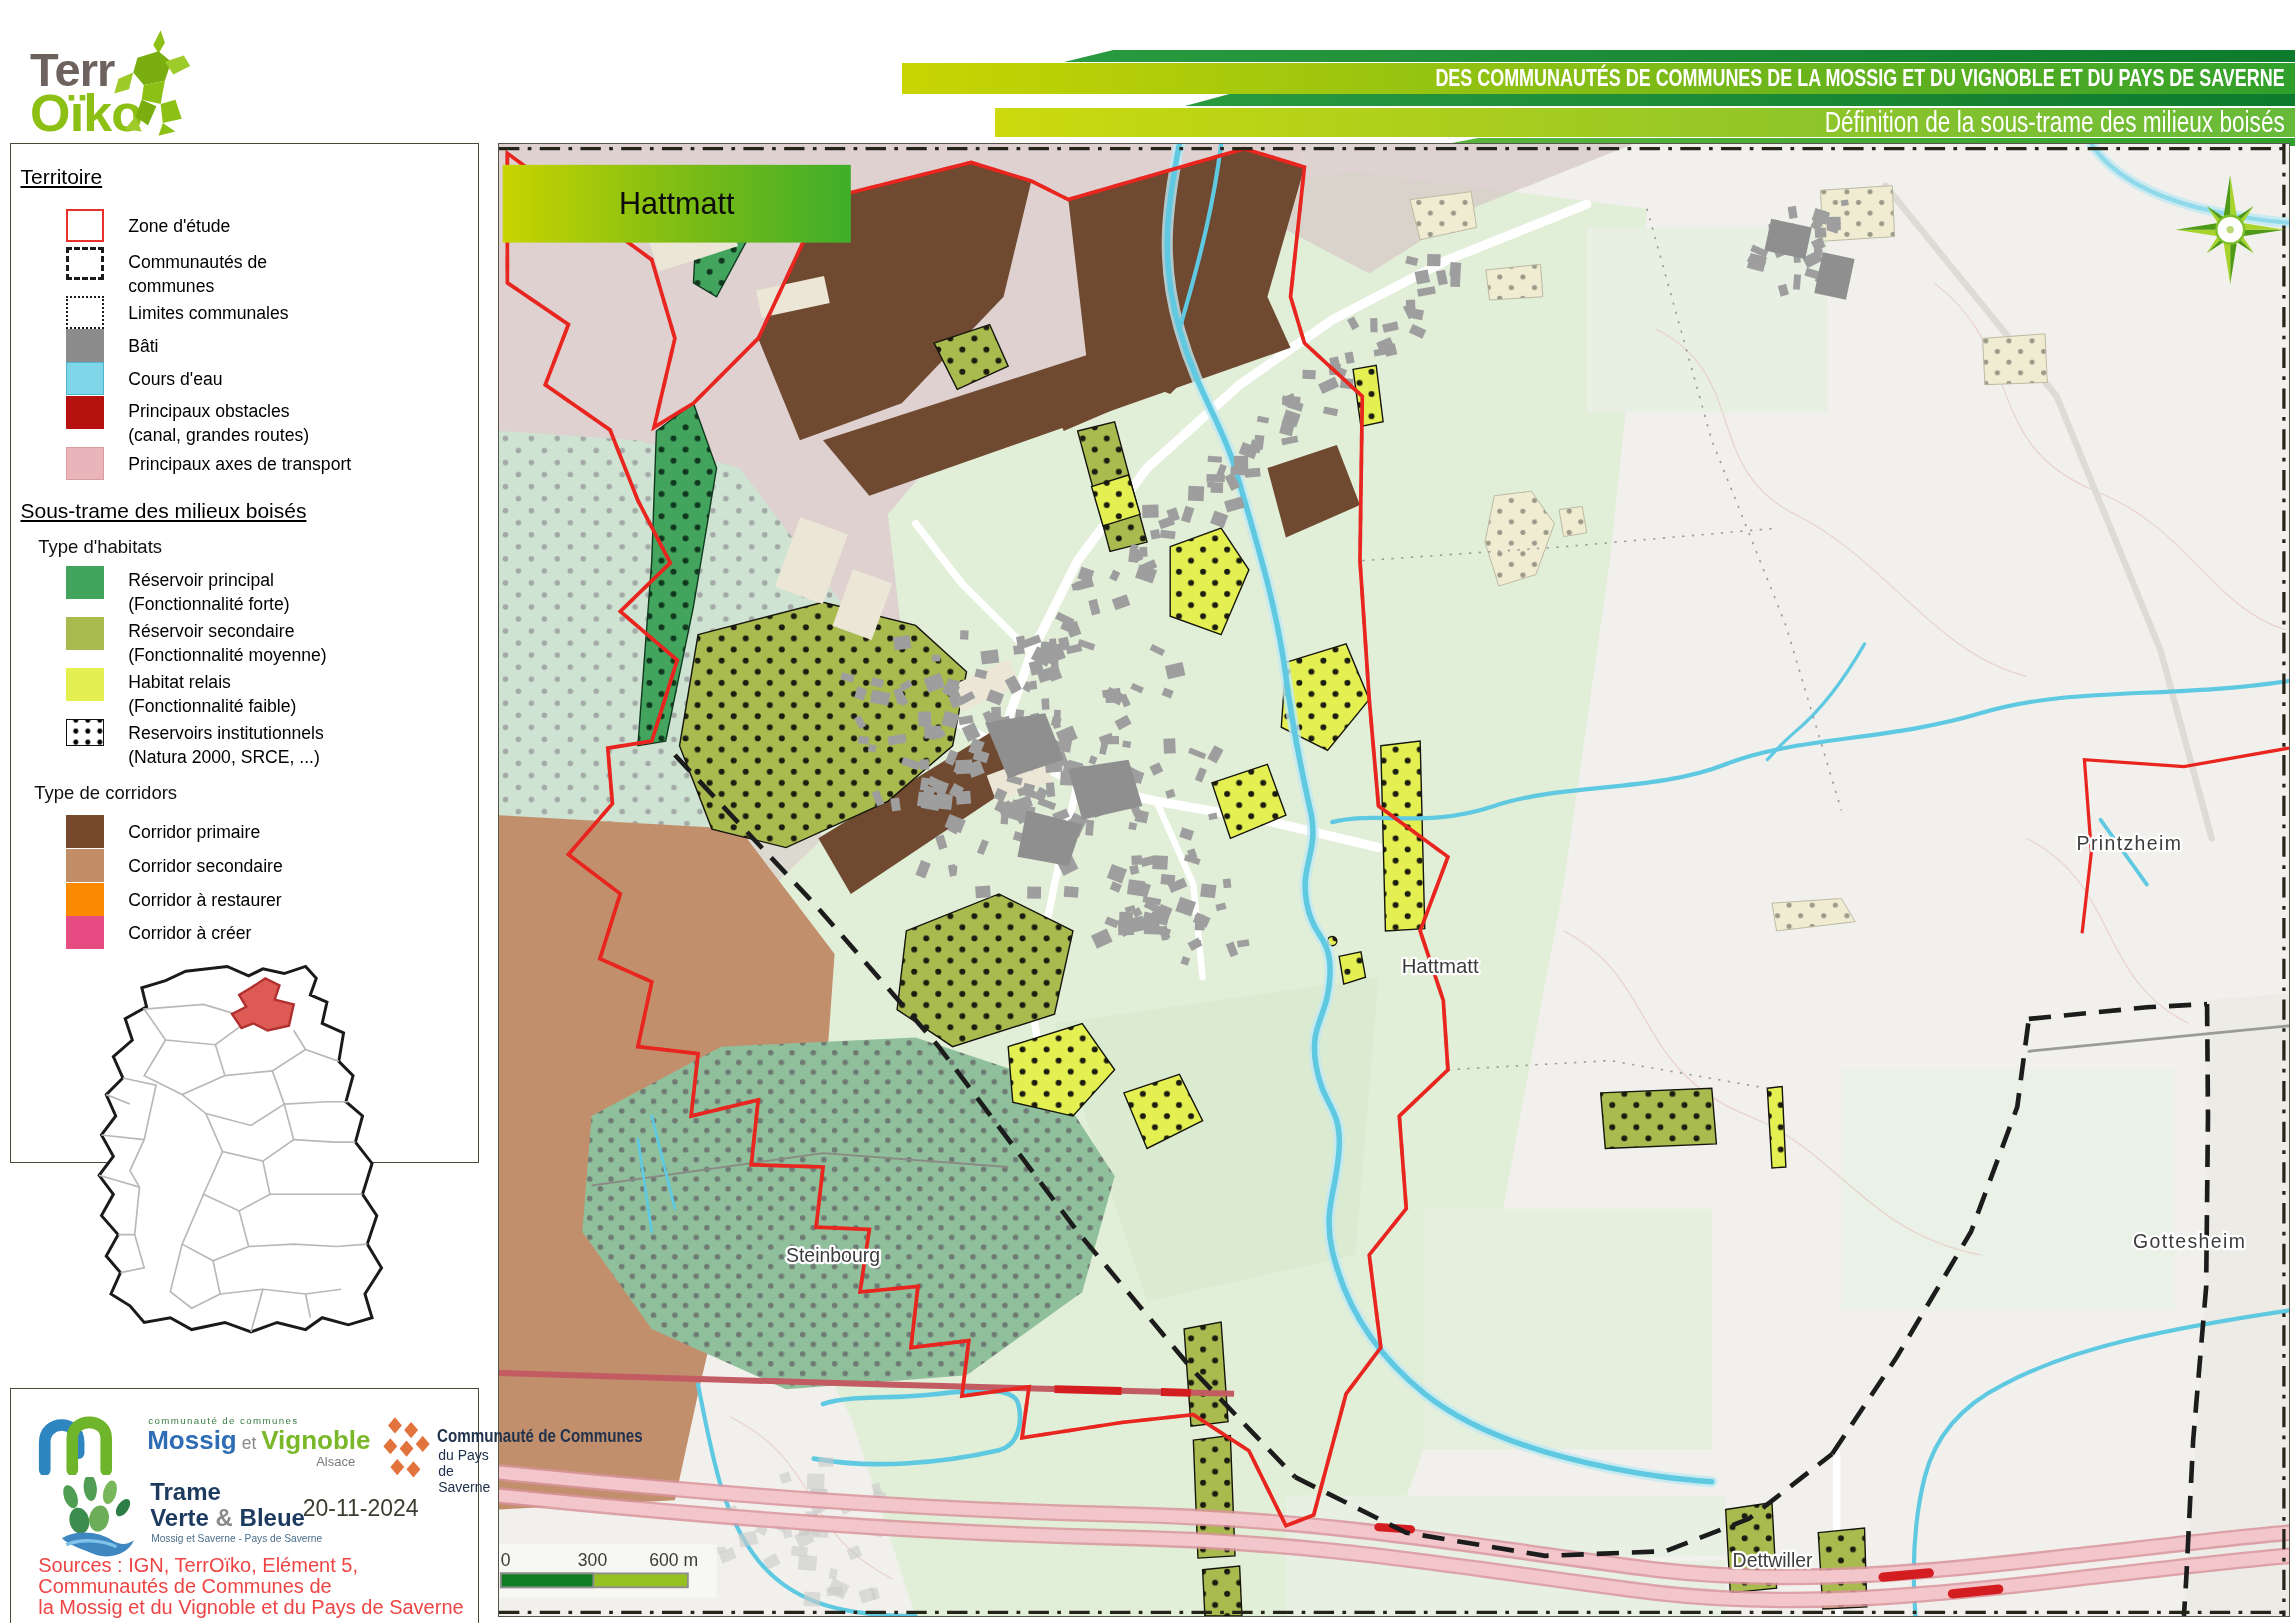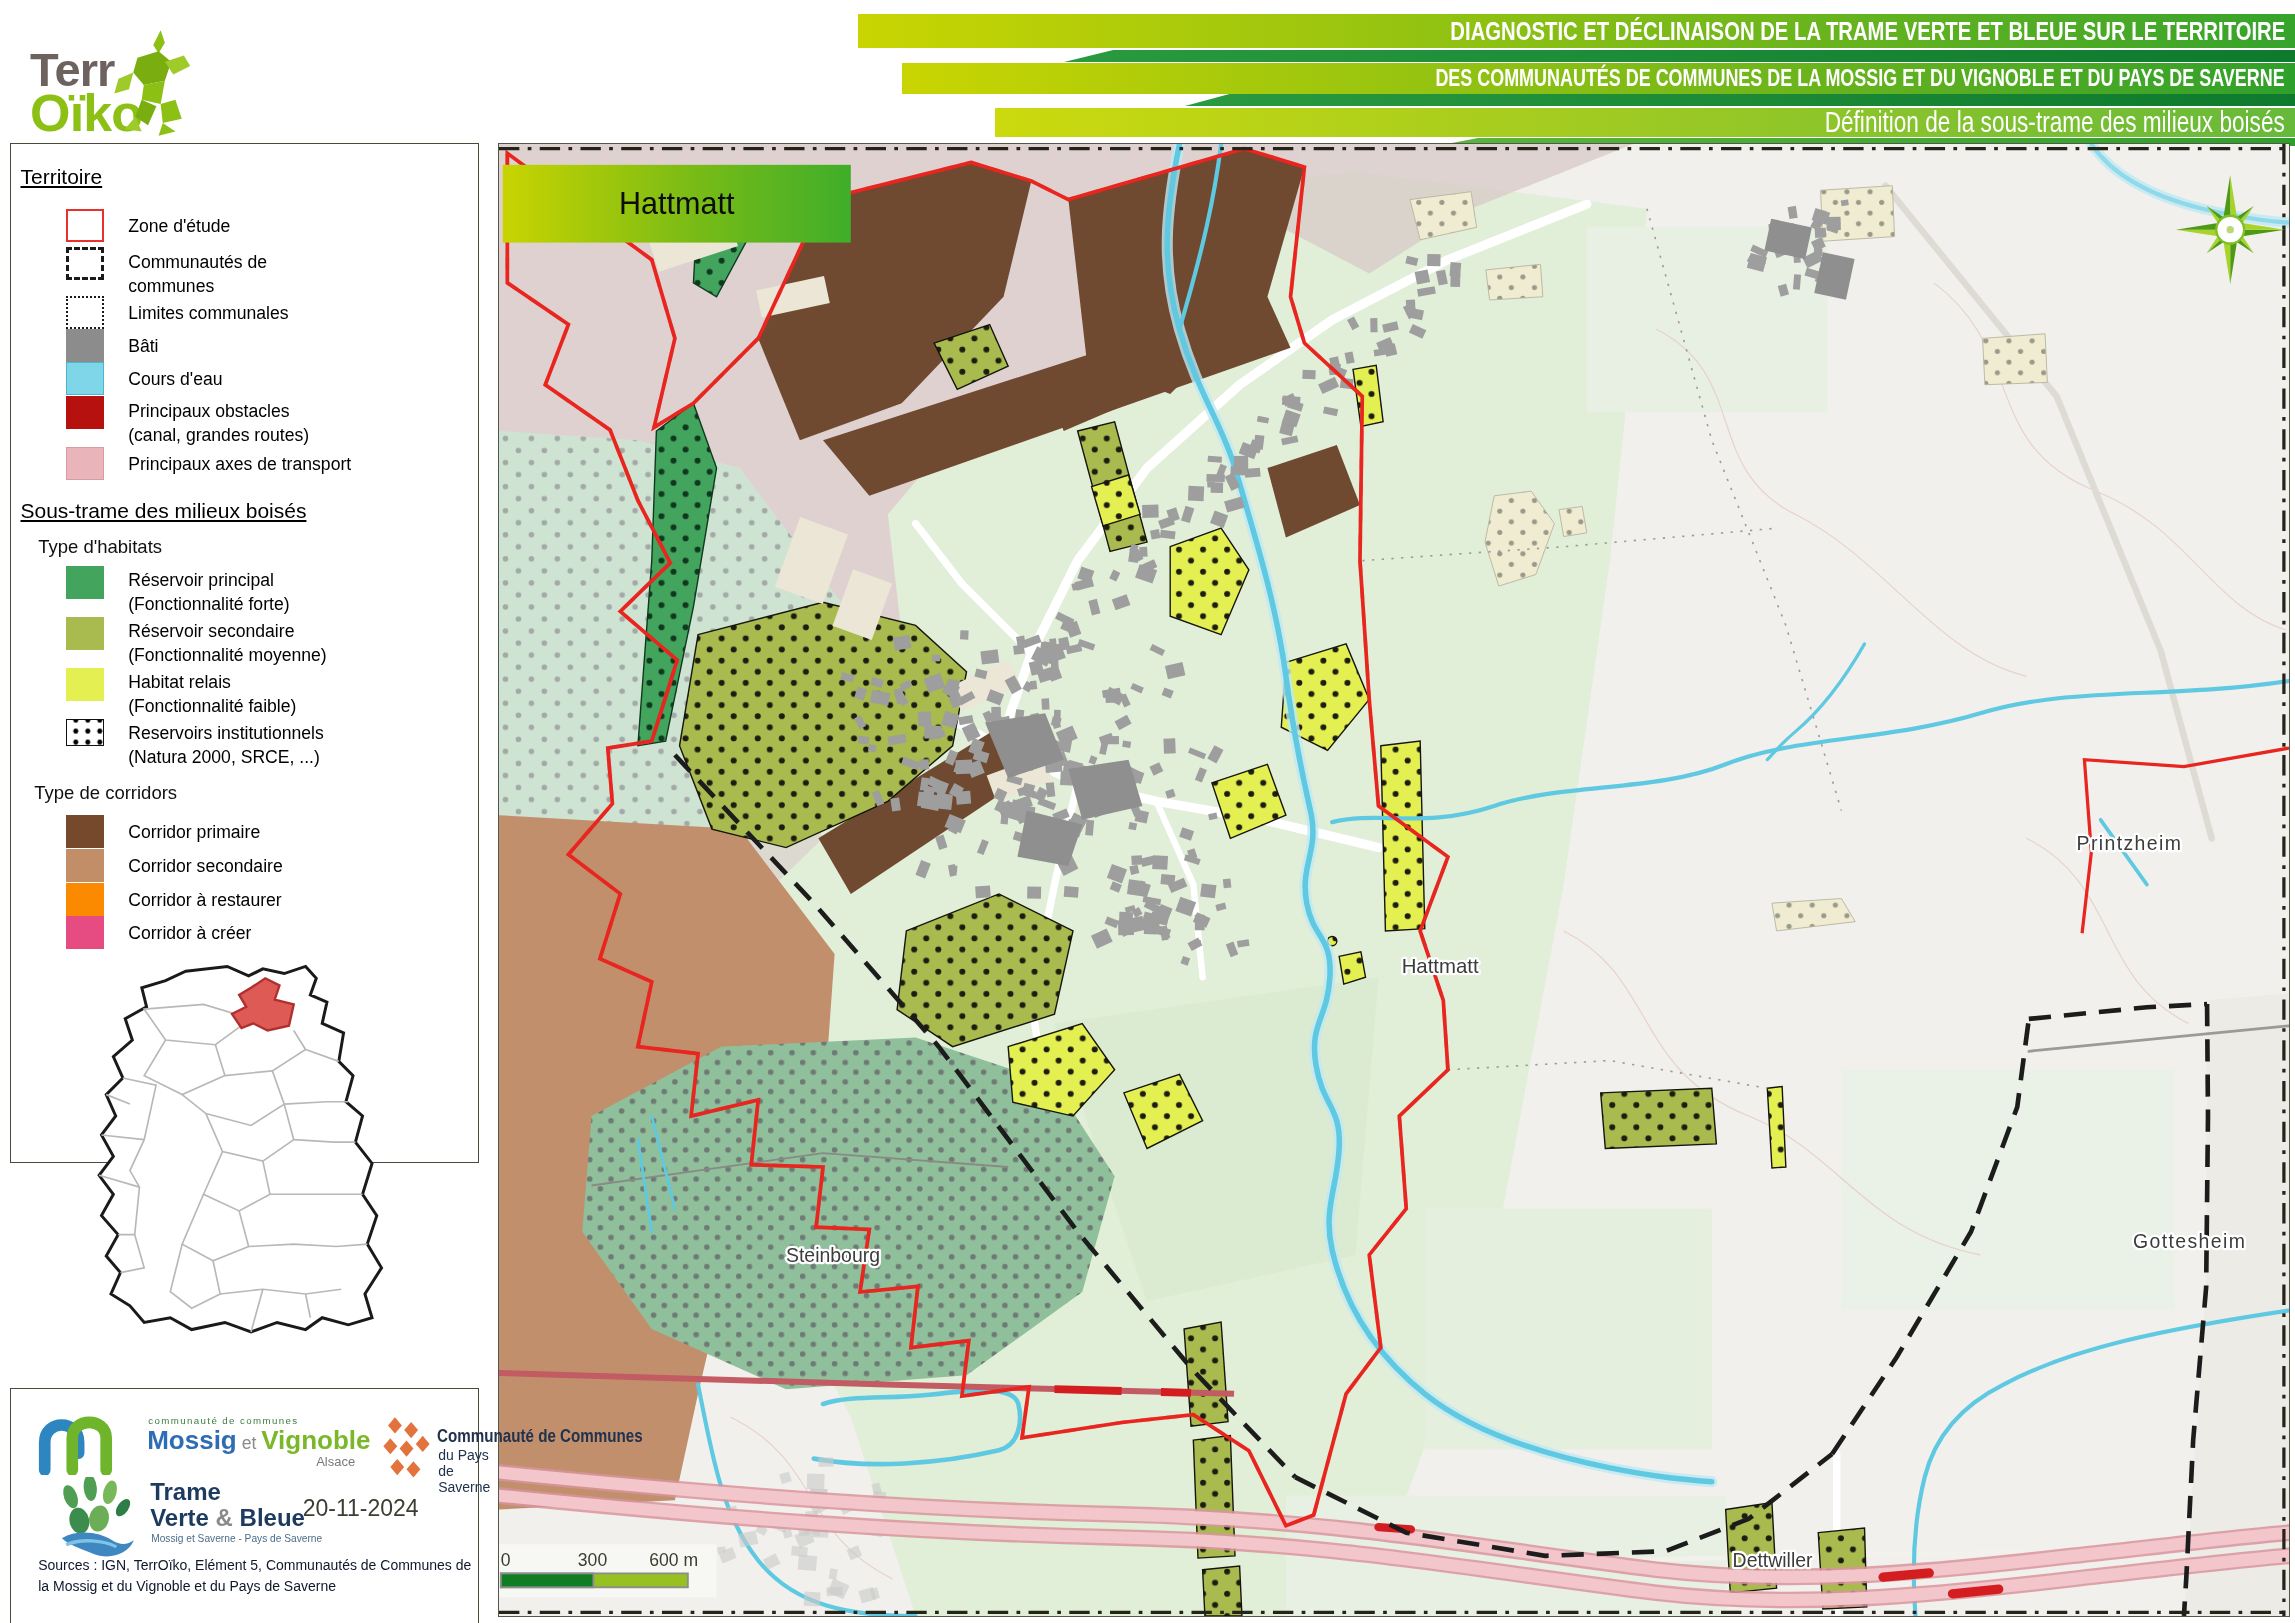--- a/index.html
+++ b/index.html
@@ -47,21 +47,21 @@
   .mv-name{position:absolute;left:136px;top:36px;font-size:26px;font-weight:bold;color:#2e6db4;}
   .mv-name .et{font-size:17.6px;color:#8a8a8a;font-weight:normal;}
   .mv-name .vig{color:#7ab829;}
   .mv-als{position:absolute;left:305px;top:65px;font-size:13px;color:#7a7a7a;}
   .sav-t1{position:absolute;left:426px;top:36px;font-size:18.5px;font-weight:bold;color:#20324c;white-space:nowrap;transform:scaleX(.82);transform-origin:0 0;}
   .sav-t2{position:absolute;left:427px;top:58px;font-size:14px;color:#20324c;}
   .tvb-t1{position:absolute;left:139px;top:90px;font-size:24px;font-weight:bold;color:#1d3a5f;line-height:26px;}
   .tvb-amp{color:#8a8a8a;}
   .tvb-sub{position:absolute;left:140px;top:144px;font-size:10.2px;color:#4a6d8a;}
   .date{position:absolute;left:257px;top:106px;width:185px;text-align:center;font-size:23px;color:#3c3c30;}
-  .sources{position:absolute;left:27px;top:166px;font-size:14px;color:#0f172a;line-height:21px;}
+  .sources{position:absolute;left:27px;top:166px;font-size:20px;color:#ef4444;line-height:21px;}
 
   
   #map{position:absolute;left:498px;top:143px;width:1792px;height:1474px;border:1.4px solid #55554a;box-sizing:border-box;background:#f3f2ee;}
   #mapsvg{position:absolute;left:0;top:0;}
 </style>
 </head>
 <body>
 <div id="page">
 
 <div id="brand">
@@ -78,23 +78,20 @@
       <polygon points="62,74 76,70 82,88 64,92"></polygon>
       <polygon points="64,92 60,104 76,100"></polygon>
       <polygon points="38,86 28,98 44,100" fill="#9ecb2a"></polygon>
     </g>
   </svg>
 </div>
 
 <div class="ribbon" id="rib1"></div>
 <div class="ribbon" id="rib2"></div>
 <div class="ribbon" id="rib3"></div>
-<div class="tbar" id="tbar1">
-      <div class="t">DIAGNOSTIC ET DÉCLINAISON DE LA TRAME VERTE ET BLEUE SUR LE TERRITOIRE</div>
-    </div>
 <div class="tbar" id="tbar2">
       <div class="t">DES COMMUNAUTÉS DE COMMUNES DE LA MOSSIG ET DU VIGNOBLE ET DU PAYS DE SAVERNE</div>
     </div>
 <div class="tbar" id="tbar3">
       <div class="t">Définition de la sous-trame des milieux boisés</div>
     </div>
 
 <div id="legend">
   <div class="lhead" style="top:21px;">Territoire</div>
 

